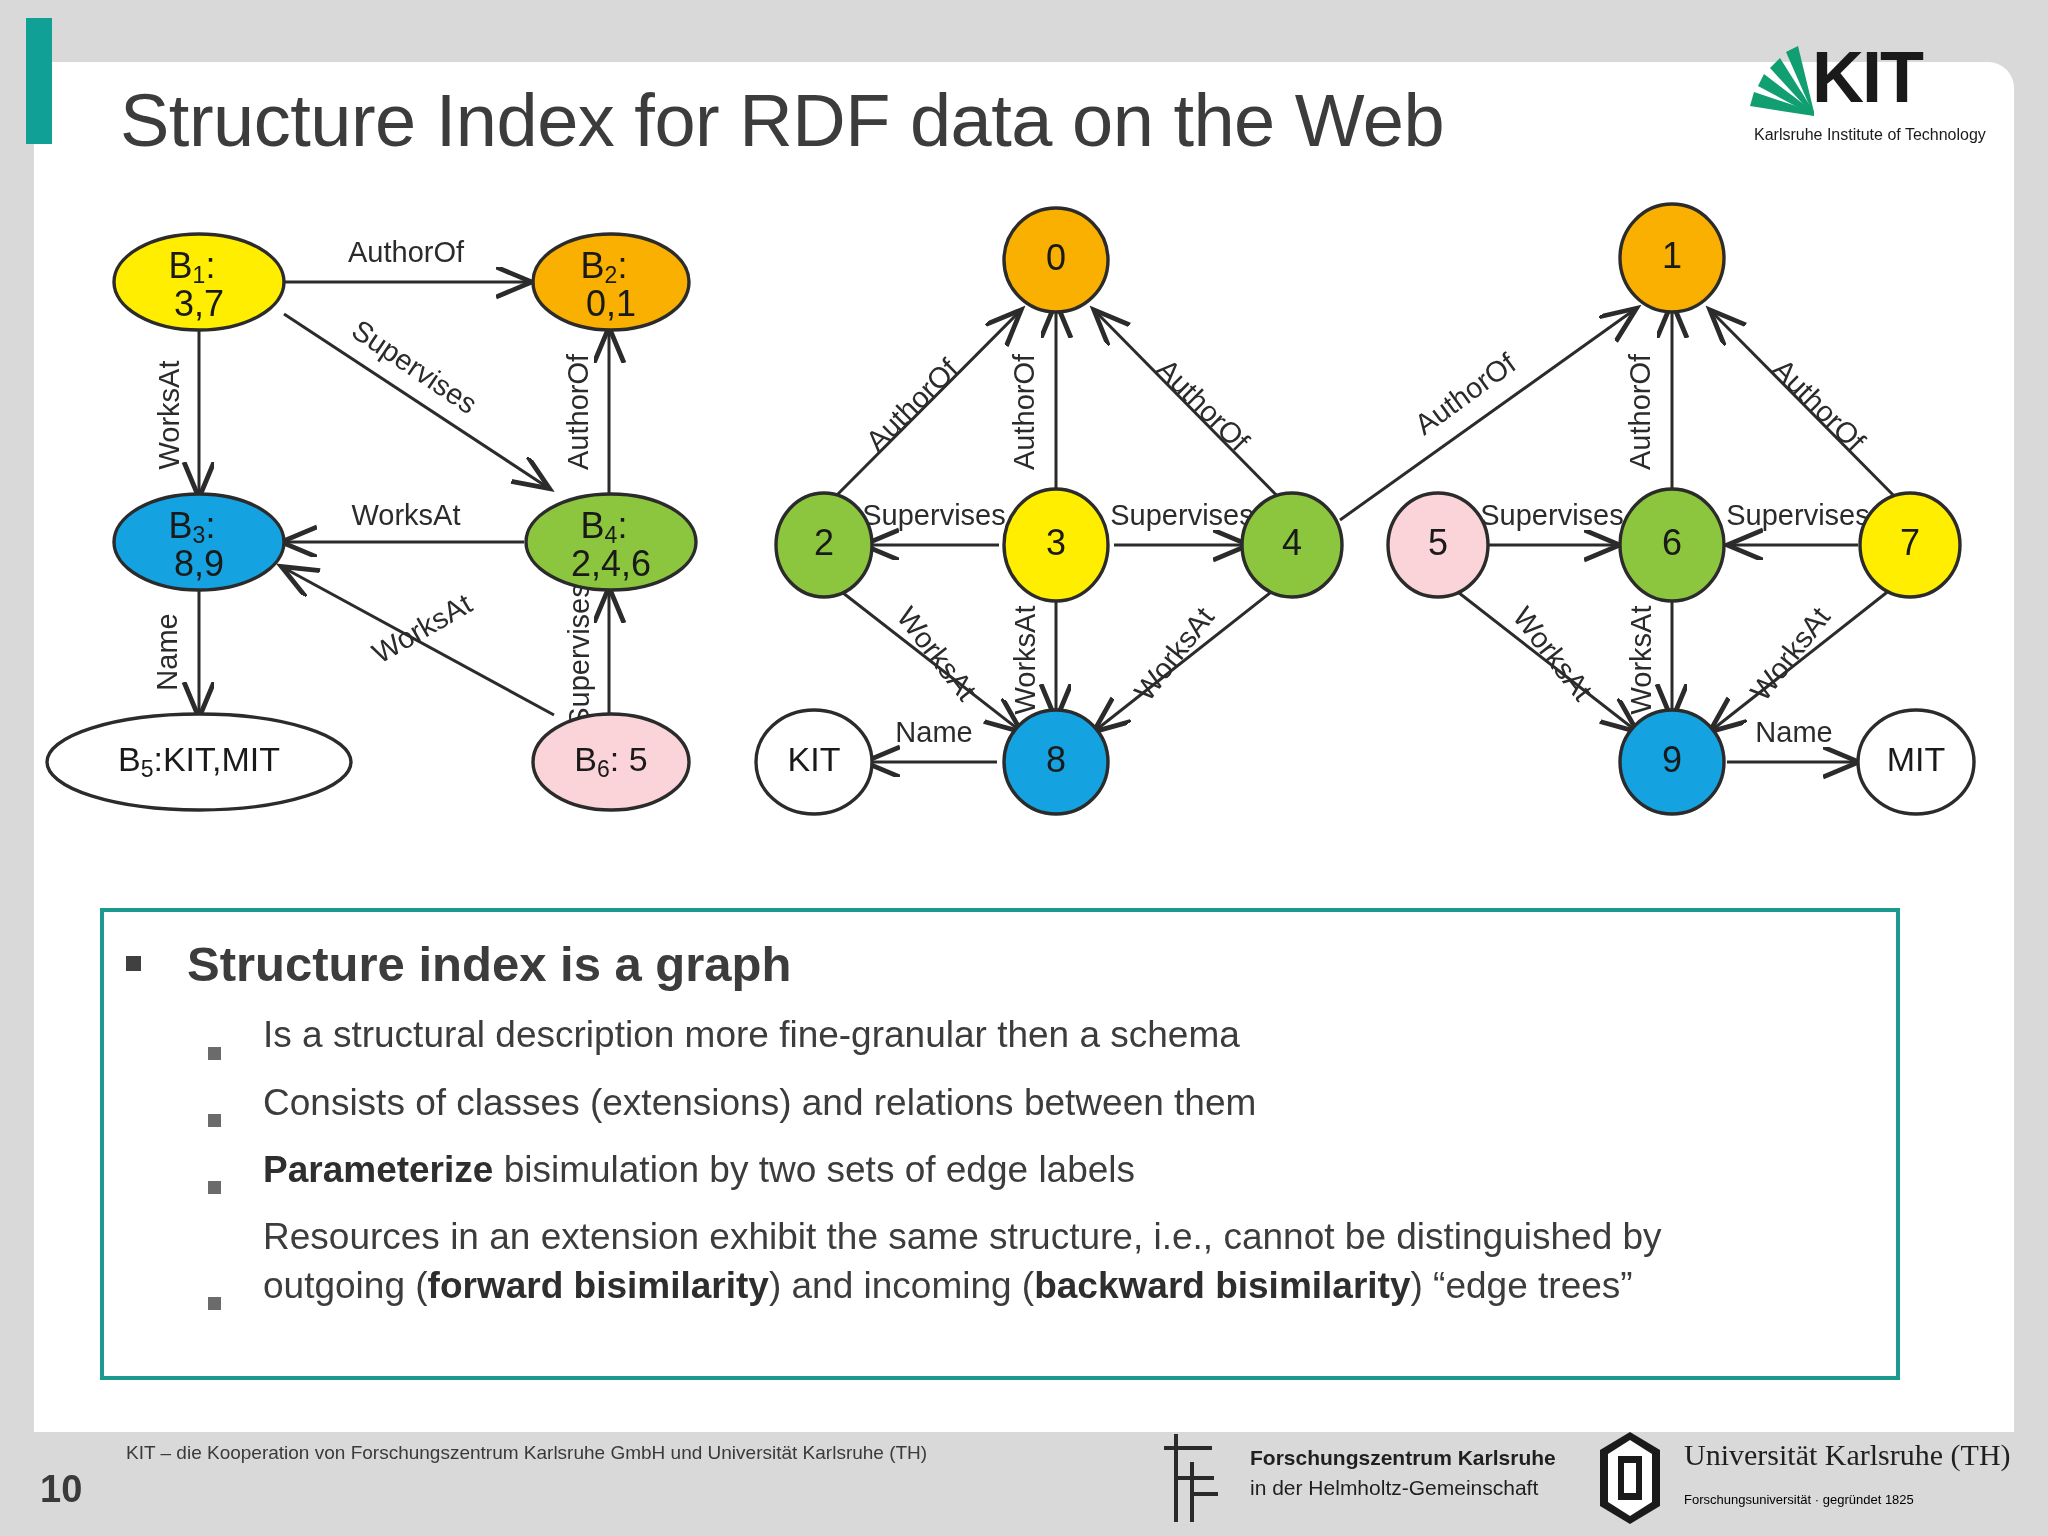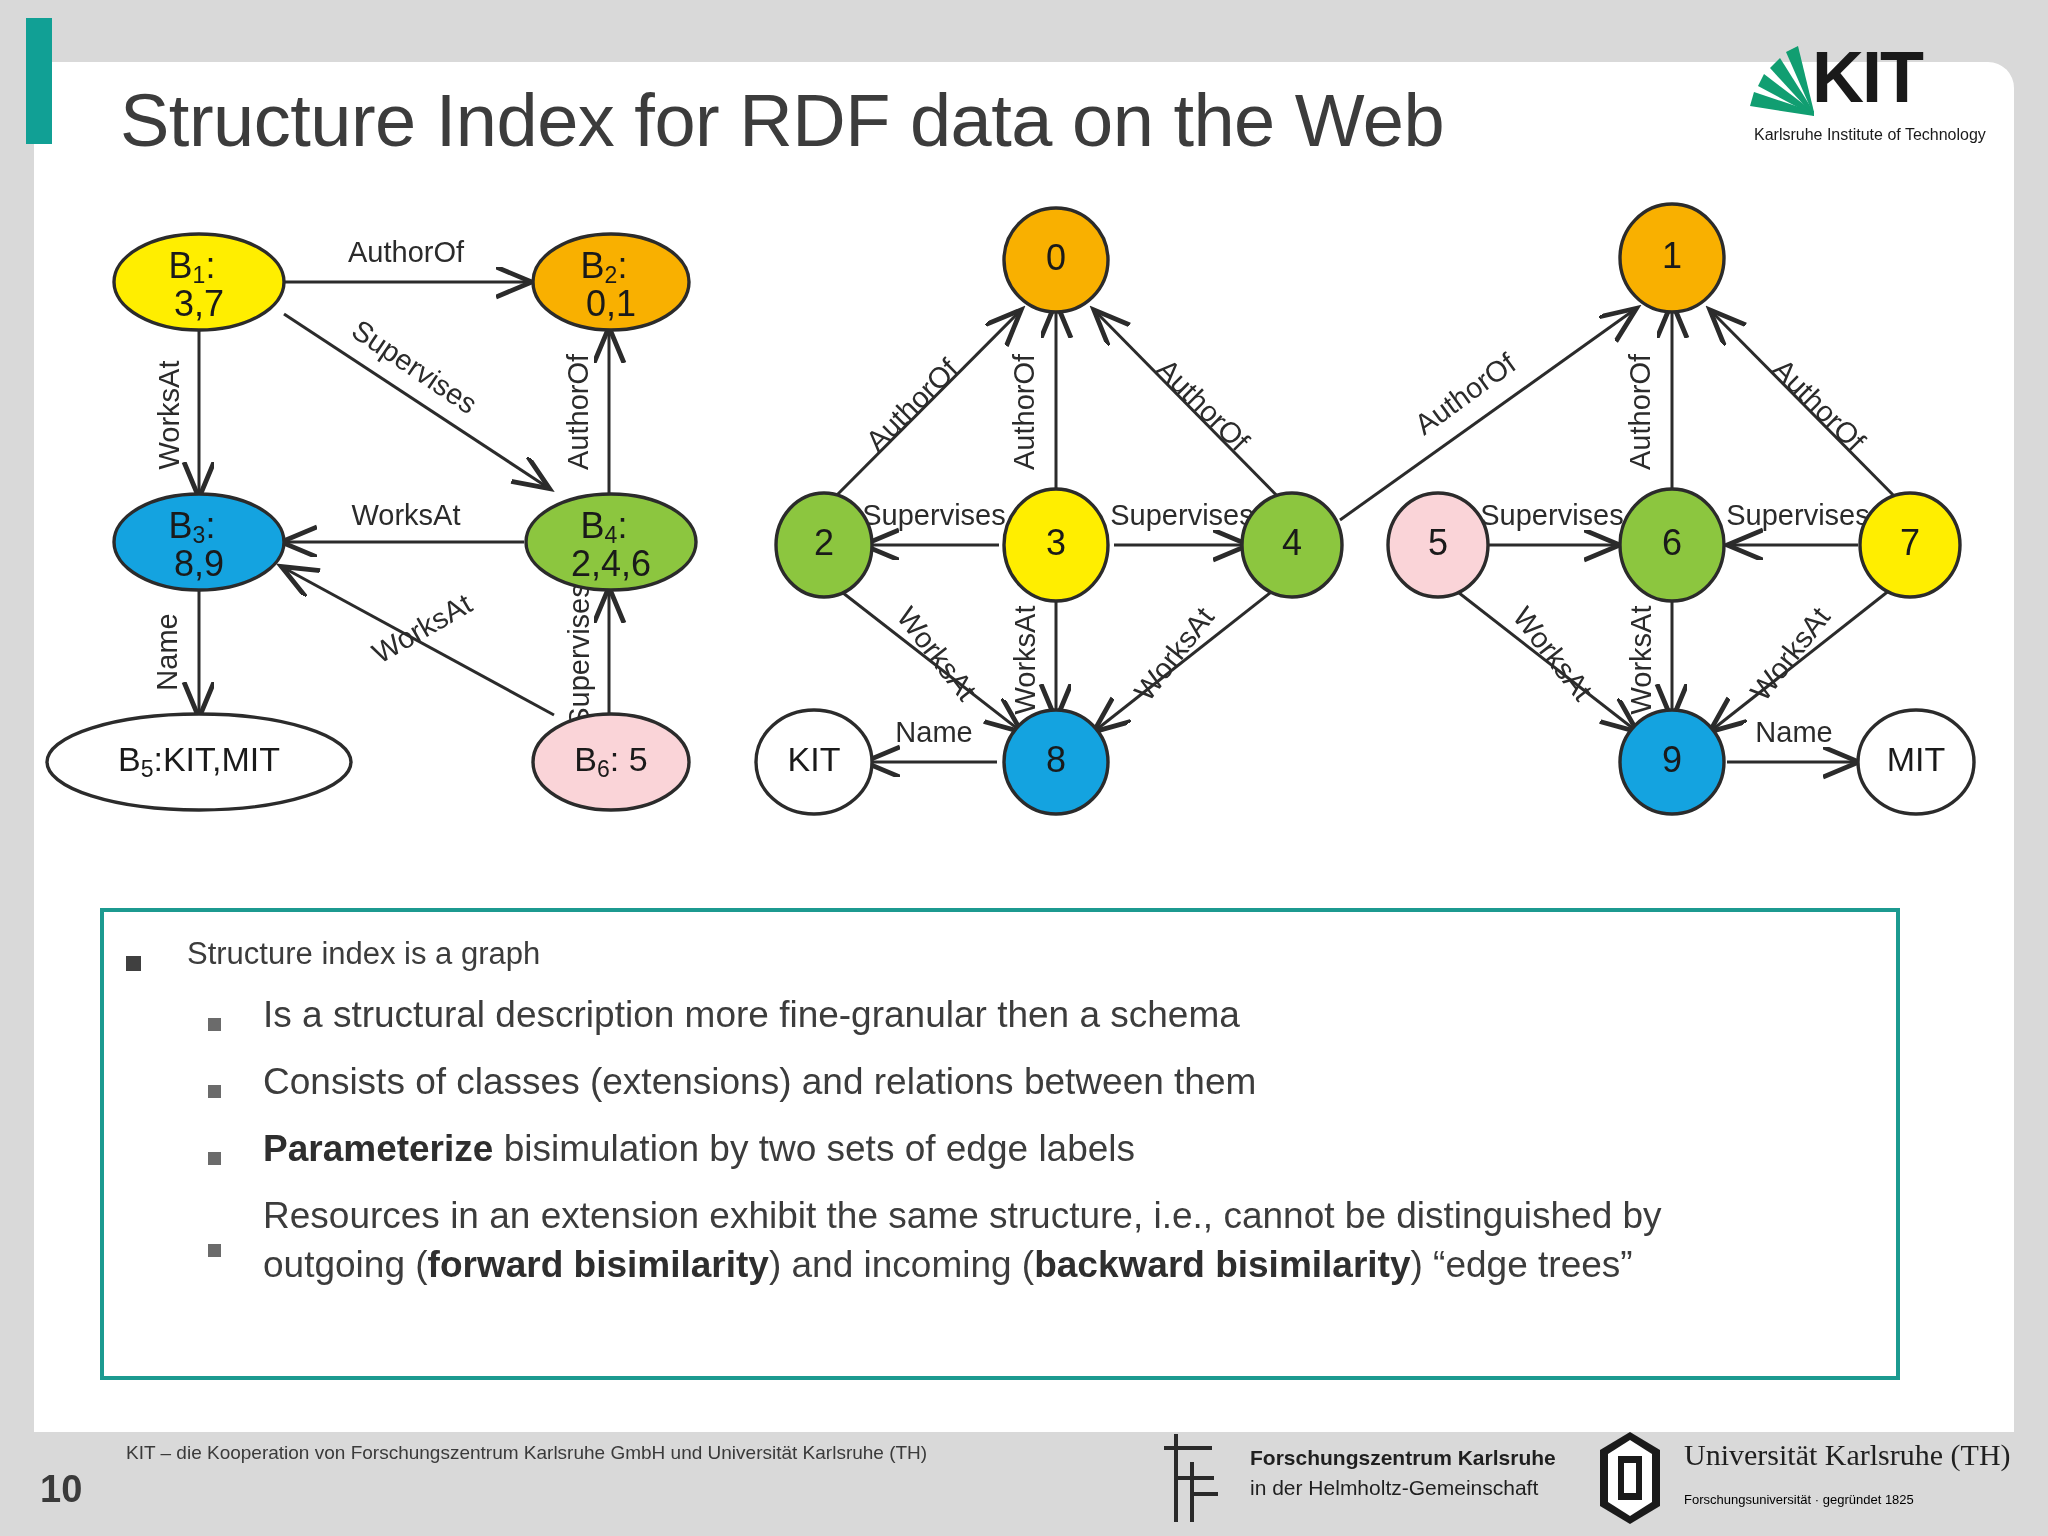--- a/index.html
+++ b/index.html
@@ -54,22 +54,22 @@
   }
   .ell{stroke:#2b2b2b;stroke-width:3.4;}
   .edge{stroke:#2b2b2b;stroke-width:3;fill:none;}
   
   #bulletbox{
     position:absolute;left:100px;top:908px;width:1800px;height:472px;
     border:4px solid #1c9a90;background:#ffffff;box-sizing:border-box;
   }
   .b1row{display:flex;align-items:flex-start;margin:24px 0 0 22px;}
   .b1sq{width:15px;height:15px;background:#404040;margin:20px 46px 0 0;flex:none;}
-  .b1txt{font-size:31px;color:#3c3c3c;line-height:1.15;}
-  .b2row{display:flex;align-items:center;margin:18px 0 0 104px;}
+  .b1txt{font-size:49px;color:#3c3c3c;line-height:1.15;font-weight:bold;}
+  .b2row{display:flex;align-items:flex-end;margin:18px 0 0 104px;}
   .b2sq{width:13px;height:13px;background:#6b6b6b;margin:20px 42px 0 0;flex:none;}
   .b2txt{font-size:37px;color:#3c3c3c;line-height:1.33;max-width:1540px;}
   .b2txt b{font-weight:bold;color:#2e2e2e;}
   
   #footer-note{
     position:absolute;left:126px;top:1442px;font-size:19px;color:#3a3a3a;
     font-family:"Liberation Sans", sans-serif;white-space:nowrap;
   }
   #page-num{
     position:absolute;left:40px;top:1468px;font-size:38px;font-weight:bold;color:#3a3a3a;

